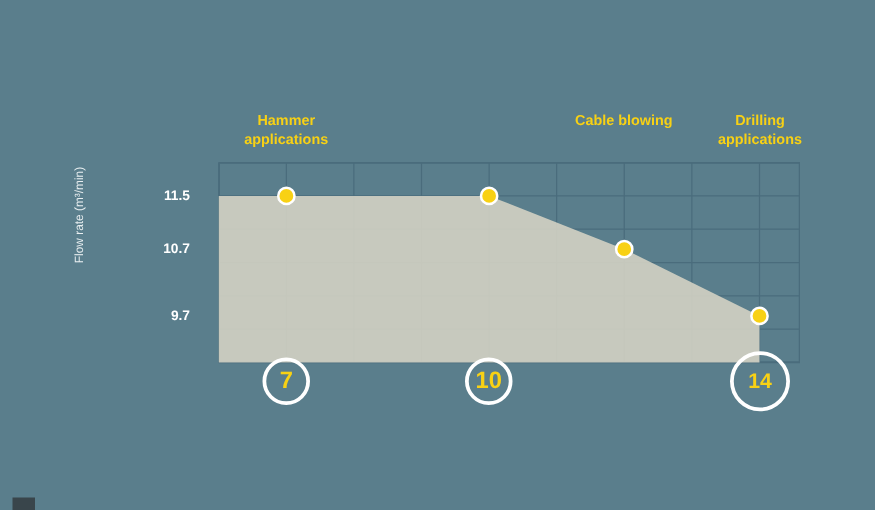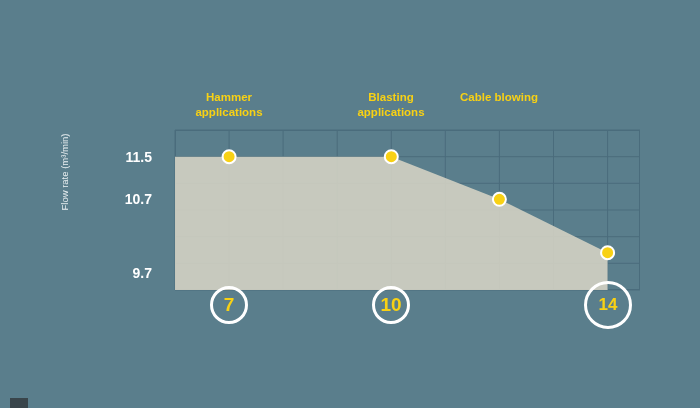--- a/index.html
+++ b/index.html
@@ -34,25 +34,25 @@
   .ylab {
     position: absolute; left: 64px; top: 172px;
     transform: translate(-50%, -50%) rotate(-90deg);
     white-space: nowrap;
     color: #E9EFF1; font-size: 9.5px;
   }
 
   .ytick {
     position: absolute; left: 96px; width: 56px; text-align: right;
     transform: translateY(-50%);
-    color: var(--white, #ffffff); font-weight: bold; font-size: 14px;
+    color: var(--white, #ffffff); font-weight: bold; font-size: 11px;
   }
   .ytick-1 { top: 157px; }
   .ytick-2 { top: 199px; }
-  .ytick-3 { top: 253px; margin-top: 20px; }
+  .ytick-3 { top: 253px; }
 
   .plot { position: absolute; left: 175px; top: 130px; width: 465px; height: 160px; }
   .plot svg { display: block; width: 100%; height: 100%; overflow: visible; }
   .grid-line { stroke: var(--grid, #4A6C7C); stroke-width: 1; }
   .plot-frame { fill: none; stroke: var(--grid, #4A6C7C); stroke-width: 1; }
   .area-poly { fill: var(--fill, rgba(214,212,197,0.88)); }
   .dot { fill: var(--accent, #F8D114); stroke: #ffffff; stroke-width: 2; }
 
   .xcircle {
     position: absolute;
@@ -79,22 +79,22 @@
     width: 18px; height: 10px; background: #39454B;
   }
 </style>
 </head>
 <body>
 
 <div class="stage">
 
 
   <div class="cat-label cat-1">Hammer applications</div>
-  <div class="cat-label cat-2">Blasting applications</div>
   <div class="cat-label cat-3">Cable blowing</div>
+  <div class="cat-label cat-4">Drilling applications</div>
 
   <div class="ylab">Flow rate (m³/min)</div>
 
   <div class="ytick ytick-1">11.5</div>
   <div class="ytick ytick-2">10.7</div>
   <div class="ytick ytick-3">9.7</div>
 
   <div class="plot">
     <svg id="plot-svg" xmlns="http://www.w3.org/2000/svg" viewBox="0 0 465 160">
         <line class="grid-line" x1="0.0" y1="0" x2="0.0" y2="160"></line>

